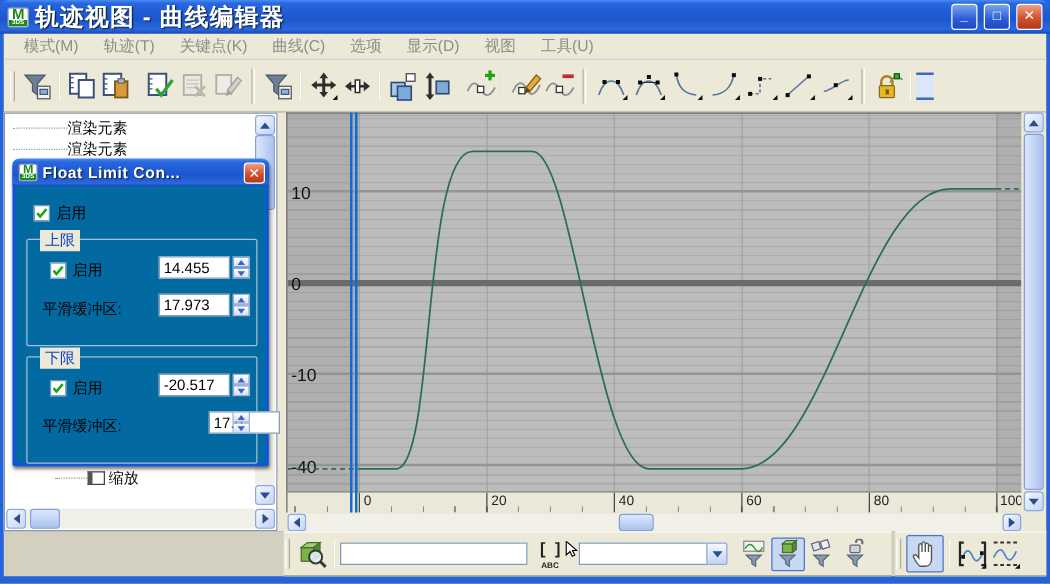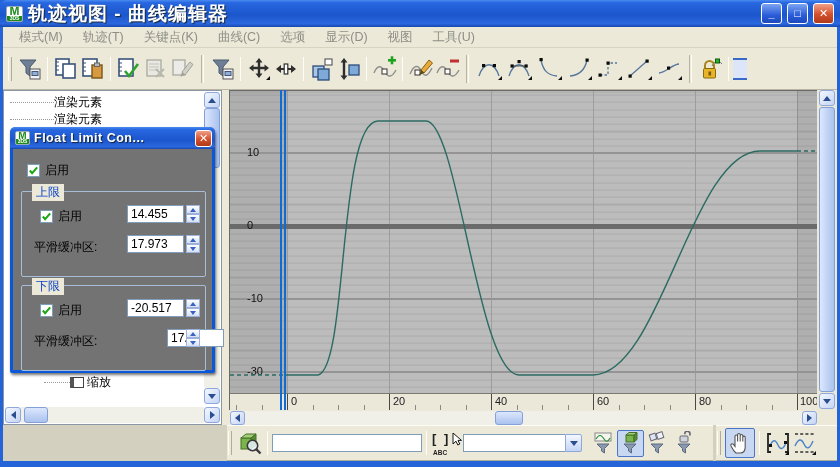--- a/index.html
+++ b/index.html
@@ -44,34 +44,34 @@
 .track{position:absolute;background:#f0efe8}
 .thumb{position:absolute;background:linear-gradient(180deg,#dce7fd,#aac2ee);border:1px solid #84a0d8;border-radius:3px}
 .thumbv{background:linear-gradient(90deg,#dce7fd,#aac2ee)}
 
 .plotwrap{position:absolute;left:229px;top:90px;width:608px;height:335px}
 .plot{position:absolute;left:0;top:0;width:588px;height:303px;background-color:#bcbcbc;border-top:1px solid #6a6a6a;border-left:1px solid #6a6a6a;overflow:hidden;
  background-image:repeating-linear-gradient(90deg,#9d9d9d 0 1px,transparent 1px 102px),repeating-linear-gradient(180deg,#ababab 0 1px,transparent 1px 7.3px);
  background-position:57px 0px,0px 3.6px}
 .orange{position:absolute;top:0;bottom:0;background:rgba(40,40,40,0.09)}
 .hline{position:absolute;left:0;right:0}
-.ylab{position:absolute;left:17px;font-size:11px;color:#111;transform:translateY(-7px)}
+.ylab{position:absolute;left:3px;font-size:14px;color:#111;transform:translateY(-7px)}
 .curve-svg{position:absolute;left:0;top:0;z-index:4}
 .tmark{position:absolute;top:0;height:320px;width:2px;background:#0e6cd2;z-index:6}
 .ruler{position:absolute;left:0;top:303px;width:588px;height:17px;background:#ebe8da;border-top:1px solid #7a7a6e;border-left:1px solid #6a6a6a;overflow:hidden}
 .rticks{position:absolute;left:0;right:0;bottom:0;height:5px;background:repeating-linear-gradient(90deg,#8a8a80 0 1px,transparent 1px 25.5px);background-position:6px 0}
 .rtick{position:absolute;top:0;width:1px;height:16px;background:#4a4a44}
 .rlab{position:absolute;top:1px;font-size:11px;color:#222}
 
 .dialog{position:absolute;left:10px;top:127px;width:205px;height:246px;z-index:50;border-radius:6px 6px 2px 2px;background:#0a58d8;box-shadow:1px 2px 3px rgba(0,0,0,0.55)}
 .dlg-title{height:22px;border-radius:5px 5px 0 0;display:flex;align-items:center;gap:4px;padding:0 3px 0 5px;
  background:linear-gradient(180deg,#4a8af0 0%,#2767e0 12%,#1c56cd 60%,#2b67de 90%,#1747ae 100%)}
 .dlg-title .title-text{font-size:12.5px;letter-spacing:0.5px}
 .dlg-close{width:17px;height:17px;border-radius:3px;border:1px solid #fff;background:linear-gradient(180deg,#f0a088,#d4502c 55%,#b03a1a);color:#fff;font-weight:bold;font-size:11px;display:flex;align-items:center;justify-content:center}
-.dlg-body{position:absolute;left:3px;right:3px;top:22px;bottom:3px;background:#737373}
+.dlg-body{position:absolute;left:3px;right:3px;top:22px;bottom:3px;background:#0369a1}
 .cb{width:13px;height:13px;background:#fff;border:1px solid #7b9ebd;display:inline-flex;align-items:center;justify-content:center;flex:0 0 auto}
 .cbrow{position:absolute;display:flex;align-items:center;gap:5px;font-size:12px}
 .group{position:absolute;left:8px;width:185px;height:86px;border:1px solid #a8bdd8;border-radius:2px}
 .gtitle{position:absolute;left:10px;top:-8px;background:#ece9d8;padding:0 4px;color:#0b42c4;font-size:12px}
 .field{position:absolute;height:18px;background:#fff;border:1px solid #7f9db9;font-size:12px;font-family:"Liberation Sans","DejaVu Sans",sans-serif;padding:0 3px;width:57px}
 .spin{position:absolute;width:14px;height:18px;display:flex;flex-direction:column;gap:0}
 .spinb{flex:1;background:linear-gradient(180deg,#fdfefe,#d6e0f4);border:1px solid #9cb2da;display:flex;align-items:center;justify-content:center}
 .spinb .tri-up{border-left-width:3px;border-right-width:3px;border-bottom-width:4px;border-bottom-color:#3a62c0}
 .spinb .tri-down{border-left-width:3px;border-right-width:3px;border-top-width:4px;border-top-color:#3a62c0}
 .dlabel{position:absolute;font-size:12px;white-space:nowrap}
@@ -328,21 +328,21 @@
   <div class="plot">
     <div class="orange" style="left:0;width:57px"></div>
     <div class="orange" style="left:567px;width:21px"></div>
     <div class="hline" style="top:61px;height:2px;background:#949494"></div>
     <div class="hline" style="top:133px;height:5px;background:#6b6b6b"></div>
     <div class="hline" style="top:207px;height:2px;background:#949494"></div>
     <div class="hline" style="top:280px;height:2px;background:#949494"></div>
     <span class="ylab" style="top:62px">10</span>
     <span class="ylab" style="top:135px">0</span>
     <span class="ylab" style="top:208px">-10</span>
-    <span class="ylab" style="top:281px">-30</span>
+    <span class="ylab" style="top:281px">-40</span>
     <svg class="curve-svg" width="588" height="303" viewBox="0 0 588 303">
       <path fill="none" stroke="#2b6b62" stroke-width="1.4" stroke-dasharray="4 3" d="M0,284 L57,284"></path>
       <path fill="none" stroke="#2b6b62" stroke-width="1.4" d="M57,284 L88,284 C118,278 108,30 148,30 L196,30 C228,30 248,284 289,284 L363,284 C430,284 462,60 530,60 L567,60"></path>
       <path fill="none" stroke="#2b6b62" stroke-width="1.4" stroke-dasharray="4 3" d="M567,60 L588,60"></path>
     </svg>
   </div>
   <div class="tmark" style="left:51px"></div>
   <div class="tmark" style="left:55px"></div>
   <div class="ruler">
     <div class="rticks"></div>

